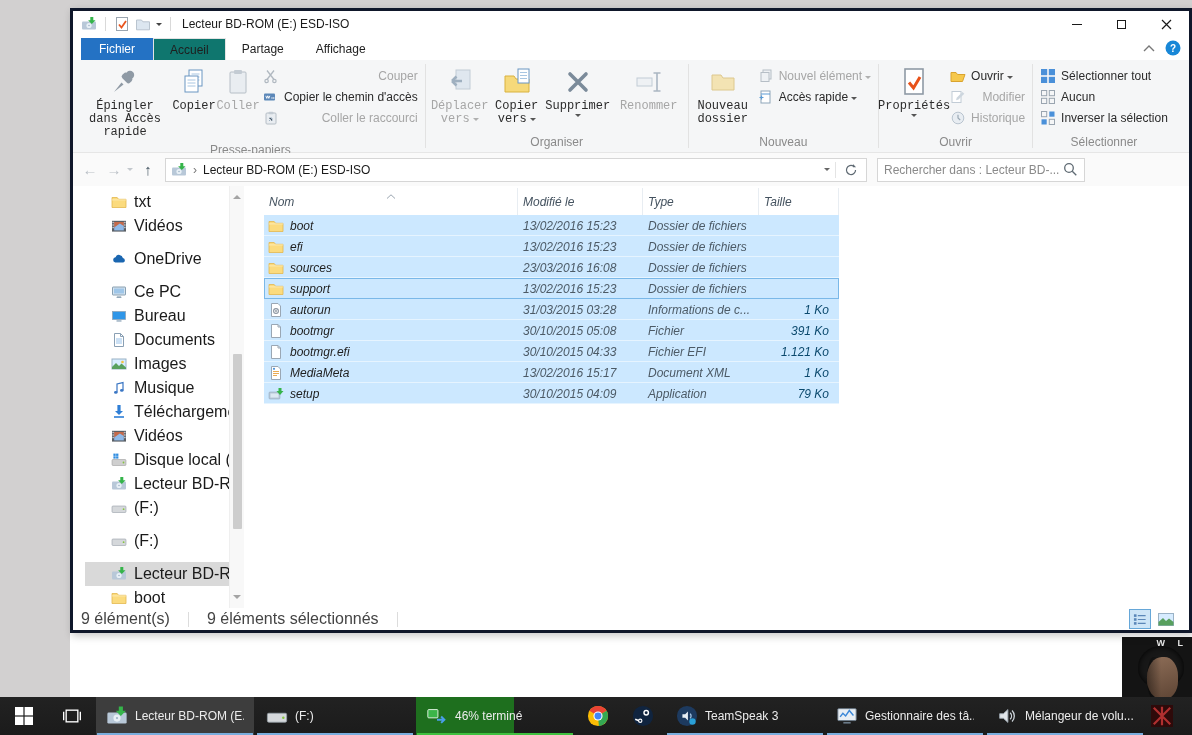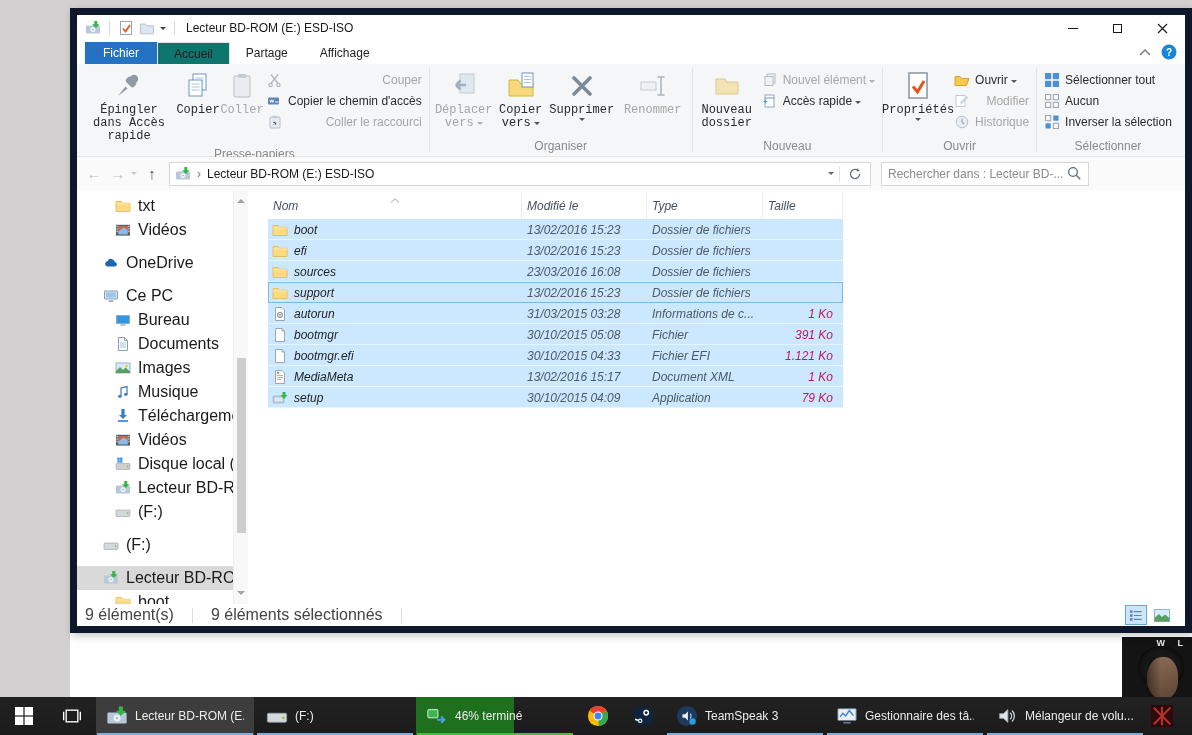--- a/index.html
+++ b/index.html
@@ -8,21 +8,21 @@
 
   
   .behind-white{position:absolute;left:70px;top:633px;right:0;height:64px;background:#fff;}
   .face-img{position:absolute;right:0;top:637px;width:70px;height:60px;background:#141414;overflow:hidden;}
   .face-img .wl{position:absolute;top:1px;right:4px;color:#e8e8e8;font-size:9px;font-weight:bold;letter-spacing:5px;}
   .face-img .hair{position:absolute;left:16px;top:9px;width:46px;height:42px;background:#181818;border-radius:50% 50% 46% 46%;box-shadow:0 0 6px #000 inset;}
   .face-img .skin{position:absolute;left:25px;top:20px;width:31px;height:42px;background:linear-gradient(160deg,#8e6e58,#5d4434);border-radius:48% 44% 42% 46%;}
   .face-img .shade{position:absolute;left:25px;top:20px;width:14px;height:42px;background:linear-gradient(90deg,rgba(0,0,0,.45),transparent);border-radius:48% 0 0 46%;}
 
   
-  .window{position:absolute;left:70px;top:8px;width:1122px;height:625px;background:#fff;border:7px solid #0f172a;box-shadow:2px 3px 8px rgba(0,0,0,.22);display:flex;flex-direction:column;}
+  .window{position:absolute;left:70px;top:8px;width:1122px;height:625px;background:#fff;border:3px solid #0f172a;box-shadow:2px 3px 8px rgba(0,0,0,.22);display:flex;flex-direction:column;}
 
   
   .titlebar{height:26px;display:flex;align-items:center;padding-left:8px;font-size:12px;color:#1a1a1a;flex:0 0 auto;}
   .qat{display:flex;align-items:center;gap:5px;}
   .qat .sep{width:1px;height:14px;background:#d9d9d9;margin:0 3px;}
   .qicon{width:16px;height:16px;display:inline-flex;}
   .qcaret{width:0;height:0;border:3.5px solid transparent;border-top-color:#444;margin-top:3px;}
   .win-title{margin-left:8px;white-space:nowrap;}
   .win-controls{margin-left:auto;display:flex;align-items:center;height:100%;}
   .wc{width:45px;height:100%;display:flex;align-items:center;justify-content:center;}
@@ -68,21 +68,21 @@
   .addr-sep{width:1px;height:16px;background:#e4e4e4;margin:0 5px;}
   .refresh-btn{width:20px;height:20px;display:flex;align-items:center;justify-content:center;}
   .searchbox{flex:0 0 208px;height:24px;border:1px solid #d6d6d6;background:#fff;display:flex;align-items:center;padding:0 6px;font-size:12px;color:#8a8a8a;margin-left:8px;white-space:nowrap;}
   .searchbox .ph{flex:1;overflow:hidden;}
   .search-ic{width:15px;height:15px;flex:0 0 auto;}
 
   
   .main{flex:1;display:flex;overflow:hidden;background:#fff;}
   .sidebar{width:156px;overflow:hidden;padding-top:4px;font-size:16px;color:#1a1a1a;flex:0 0 auto;}
   .side-item{height:24px;display:flex;align-items:center;gap:7px;white-space:nowrap;overflow:hidden;}
-  .side-item.ind1{padding-left:26px;}
+  .side-item.ind1{padding-left:26px;margin-left:12px;}
   .side-item.ind2{padding-left:38px;}
   .side-item.sel{background:#d9d9d9;}
   .side-gap{height:9px;}
   .sic{width:16px;height:16px;flex:0 0 auto;display:inline-flex;}
   .side-scroll{width:15px;background:#f8f8f8;border-left:1px solid #efefef;display:flex;flex-direction:column;align-items:center;flex:0 0 auto;}
   .sarr{width:0;height:0;border:4px solid transparent;margin:5px 0;}
   .sarr.up{border-bottom-color:#a4a4a4;}
   .sarr.dn{border-top-color:#a4a4a4;margin-top:auto;}
   .sthumb{width:9px;height:175px;background:#cdcdcd;margin-top:150px;border-radius:1px;}
 
@@ -95,21 +95,21 @@
   .c-mod{width:125px;}
   .c-type{width:116px;}
   .c-size{width:80px;}
   .file-row{display:flex;height:21px;font-size:12px;color:#1e1e1e;align-items:center;width:575px;}
   .file-row.selected{background:#cce8ff;box-shadow:inset 0 -1px 0 rgba(255,255,255,.5);}
   .file-row.focused{box-shadow:inset 0 0 0 1px #7ab8e8;}
   .cell{overflow:hidden;white-space:nowrap;}
   .cell.name{width:254px;display:flex;align-items:center;gap:6px;padding-left:4px;}
   .cell.mod{width:125px;padding-left:5px;color:#4c5a66;}
   .cell.type{width:116px;padding-left:5px;color:#4c5a66;}
-  .cell.size{width:80px;text-align:right;padding-right:10px;color:#be185d;}
+  .cell.size{width:80px;text-align:right;padding-right:10px;color:#0c4a6e;}
   .fic{width:16px;height:16px;flex:0 0 auto;display:inline-flex;}
 
   
   .statusbar{height:22px;display:flex;align-items:center;font-size:16px;color:#444;padding:0 8px;gap:18px;flex:0 0 auto;background:#fff;}
   .st-sep{width:1px;height:15px;background:#dcdcdc;}
   .view-btns{margin-left:auto;display:flex;align-items:center;gap:4px;padding-right:4px;}
   .vbtn{width:22px;height:20px;display:flex;align-items:center;justify-content:center;}
   .vbtn.sel{background:#cde5f7;border:1px solid #66a7d8;}
 
   

